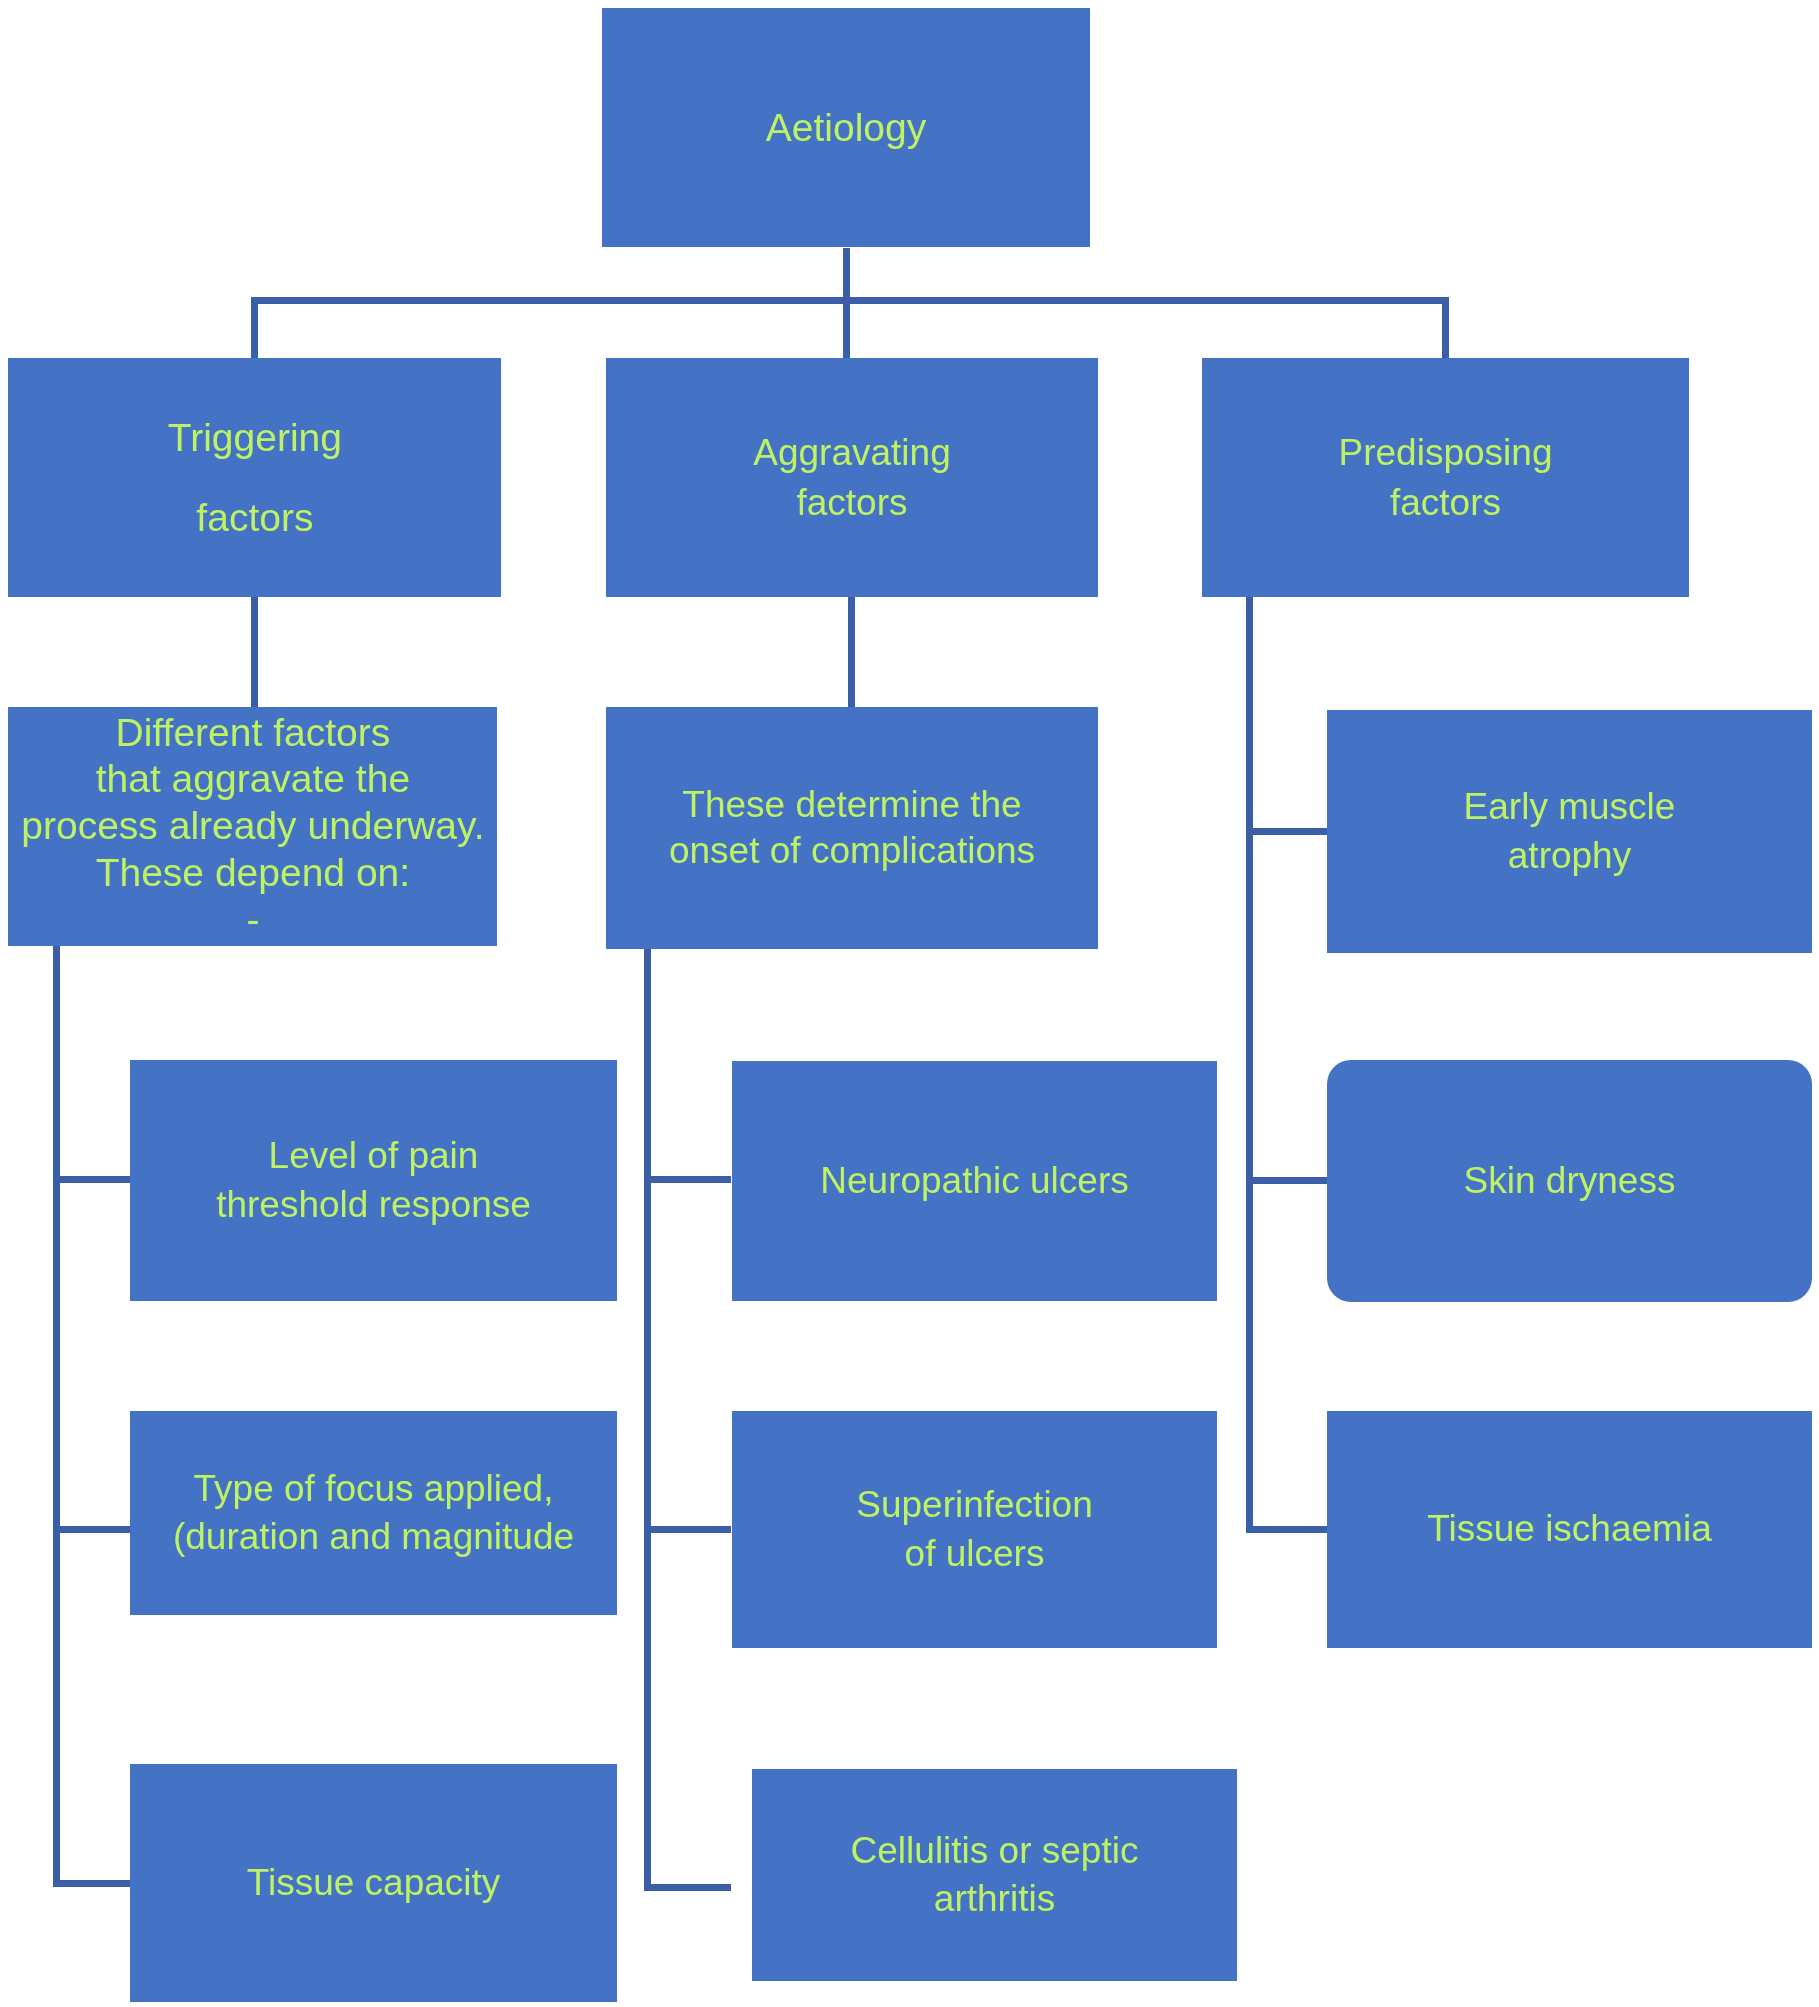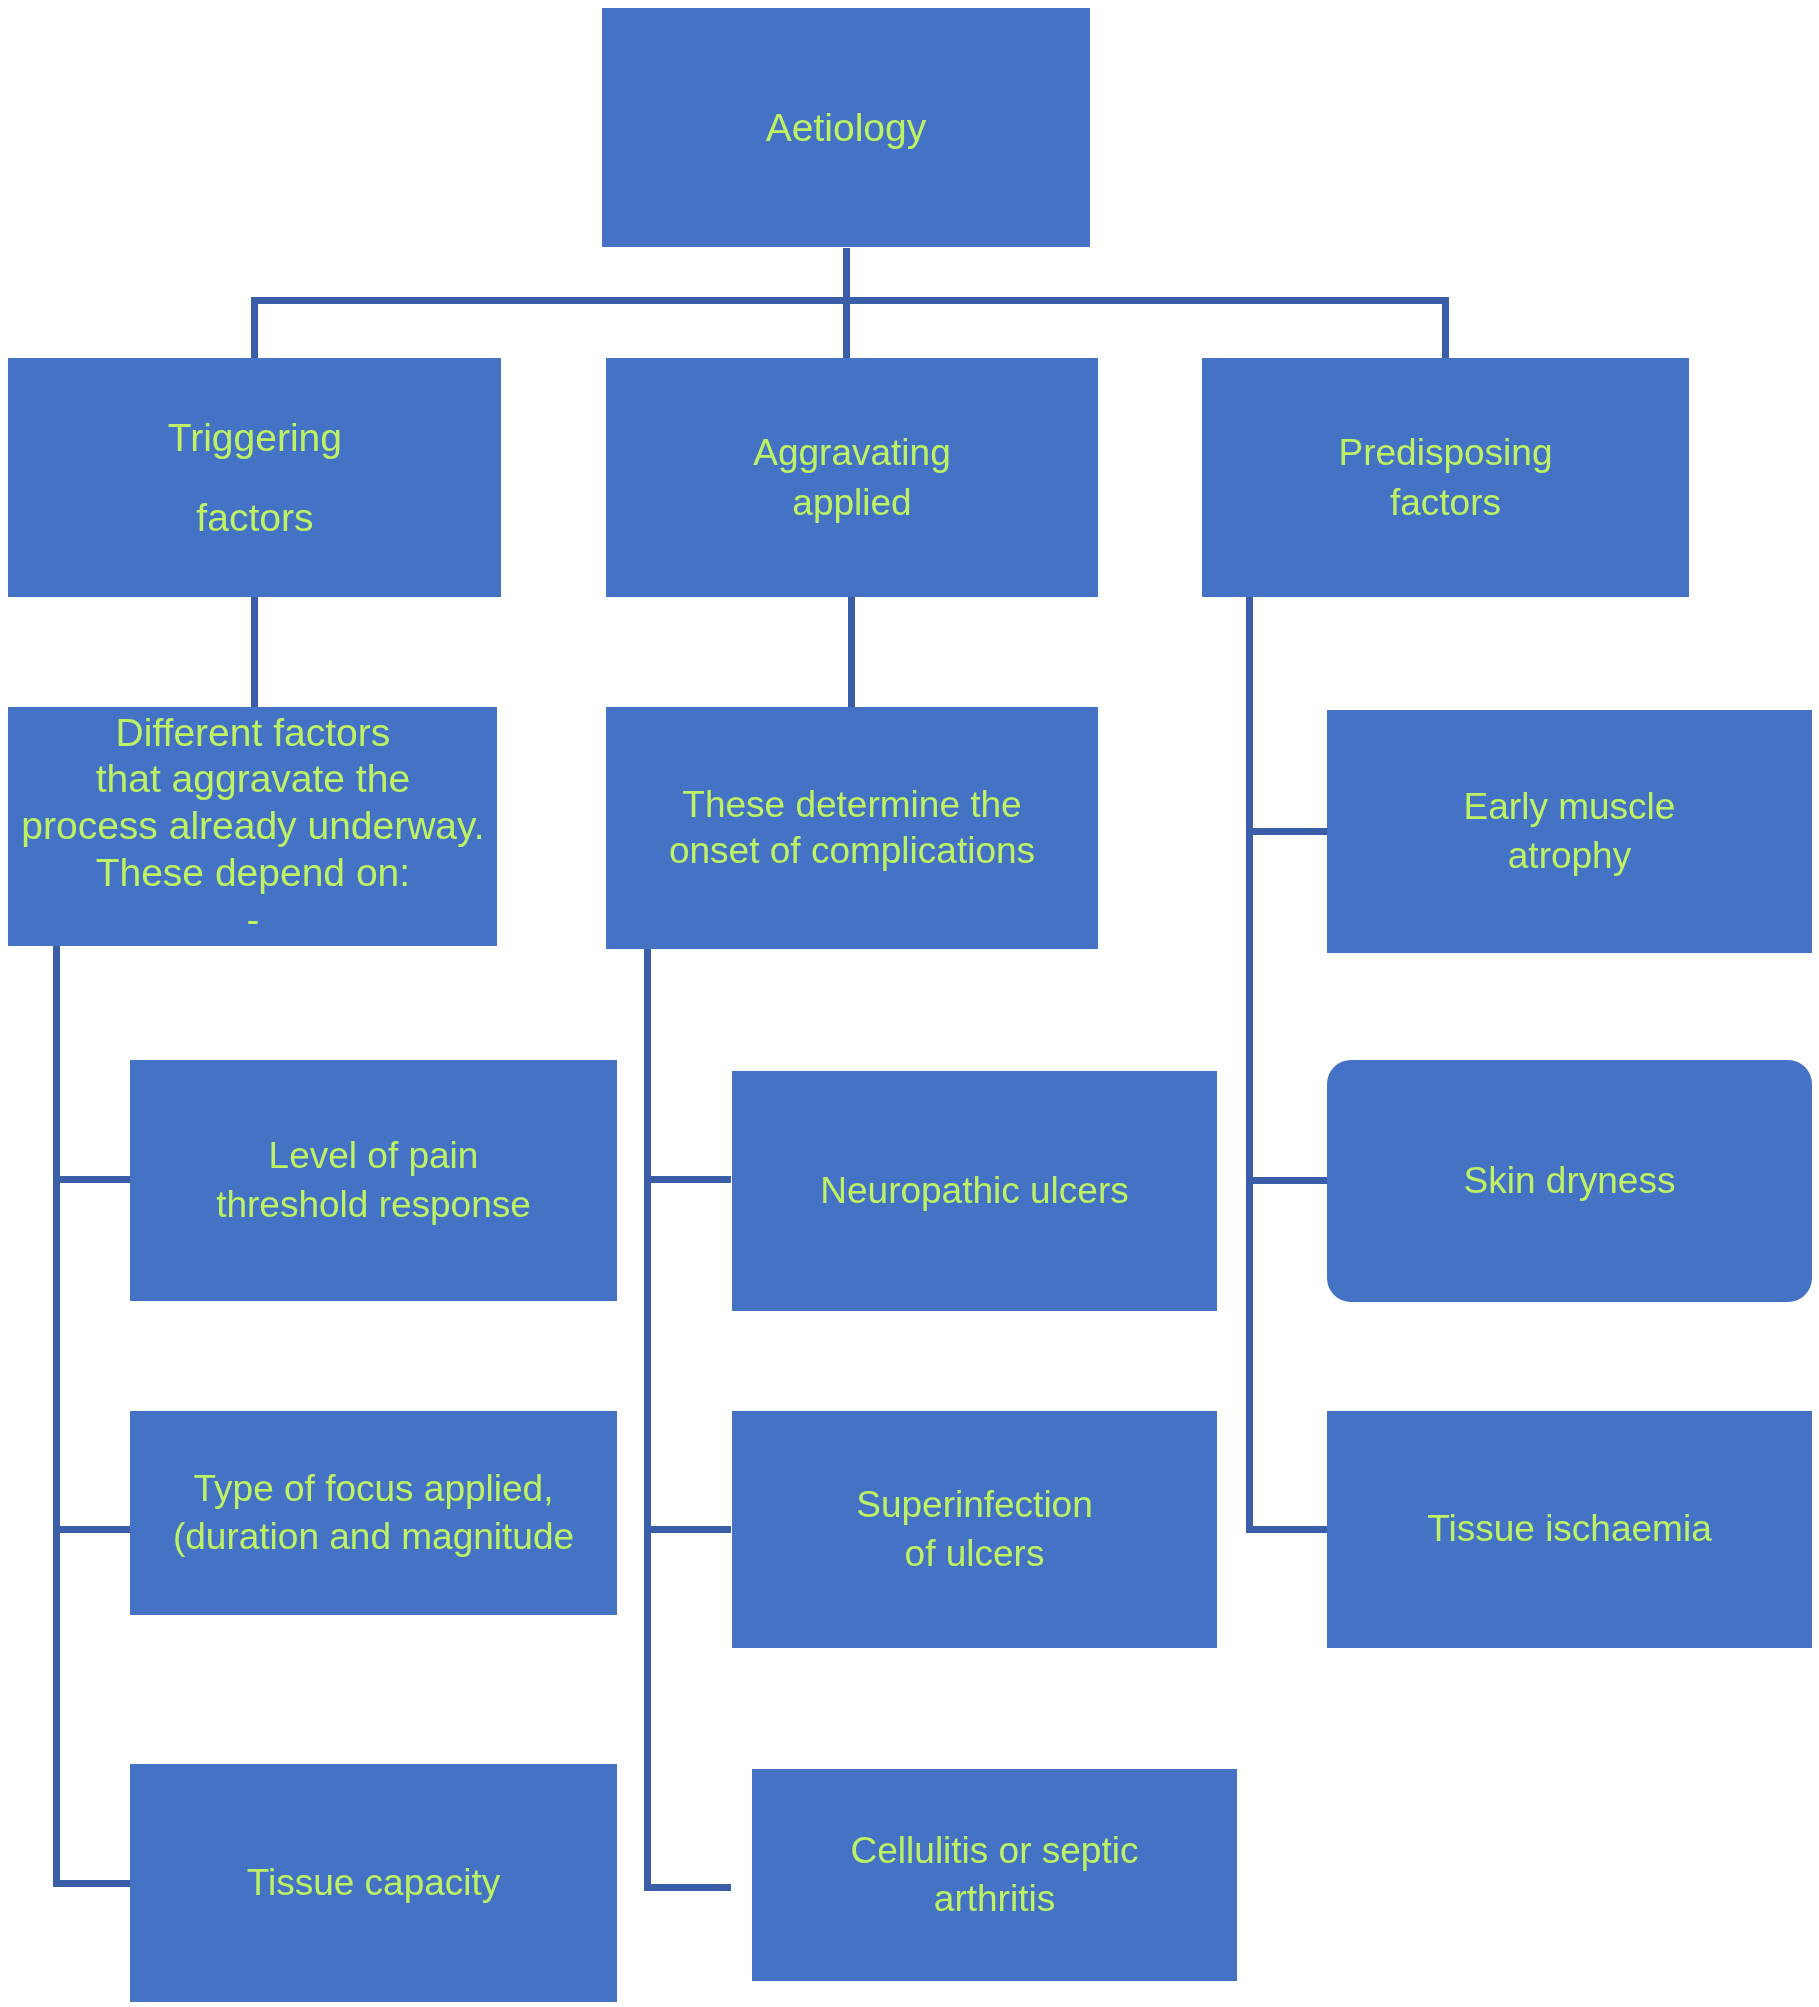--- a/index.html
+++ b/index.html
@@ -59,21 +59,21 @@
   <div class="line" style="left:1246px;top:828px;width:81px;height:6.7px;"></div>
   <div class="line" style="left:1246px;top:1177px;width:81px;height:6.7px;"></div>
   <div class="line" style="left:1246px;top:1526px;width:81px;height:6.7px;"></div>
 
   <div class="box title" style="left:602px;top:8.4px;width:488px;height:239px;">Aetiology</div>
 
   <div class="box hdr-loose" style="left:8.4px;top:358px;width:493px;height:239px;">Triggering
 factors</div>
 
   <div class="box hdr" style="left:606px;top:358px;width:492px;height:239px;">Aggravating
-applied</div>
+factors</div>
 
   <div class="box hdr" style="left:1202px;top:358px;width:487px;height:239px;">Predisposing
 factors</div>
 
   <div class="box desc-sm" style="left:8.4px;top:707px;width:489px;height:239px;overflow:hidden;">Different factors
 that aggravate  the
 process already underway.
 These depend on:
 -</div>
 
@@ -81,21 +81,21 @@
 threshold response</div>
 
   <div class="box desc-md" style="left:606px;top:707px;width:492px;height:242px;">These determine the
 onset of complications</div>
 
   <div class="box leaf" style="left:130px;top:1411px;width:487px;height:204px;">Type of focus applied,
 (duration and magnitude</div>
 
   <div class="box leaf" style="left:130px;top:1764px;width:487px;height:238px;">Tissue capacity</div>
 
-  <div class="box leaf" style="left:732px;top:1061px;width:485px;height:240px;margin-top:10px;">Neuropathic ulcers</div>
+  <div class="box leaf" style="left:732px;top:1061px;width:485px;height:240px;">Neuropathic ulcers</div>
 
   <div class="box leaf" style="left:732px;top:1411px;width:485px;height:237px;">Superinfection
 of ulcers</div>
 
   <div class="box leaf" style="left:752px;top:1769px;width:485px;height:212px;">Cellulitis or septic
 arthritis</div>
 
   <div class="box leaf" style="left:1327px;top:710px;width:485px;height:243px;">Early muscle
 atrophy</div>
 

